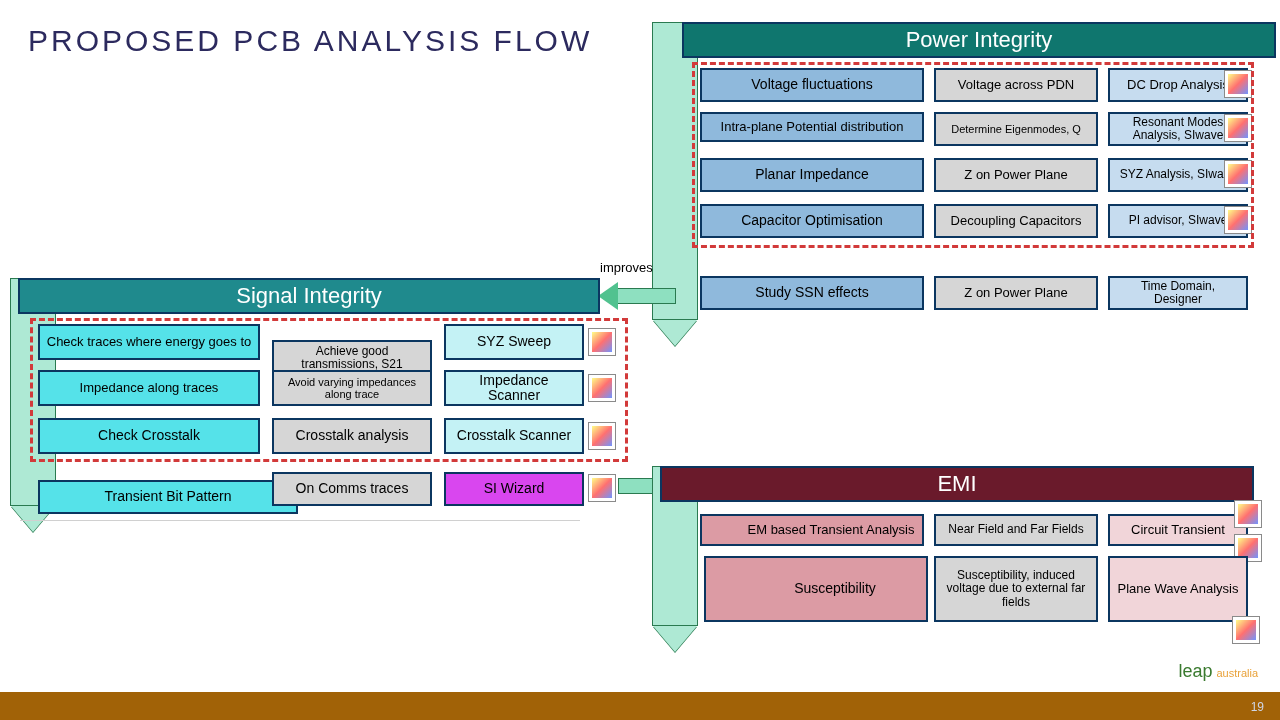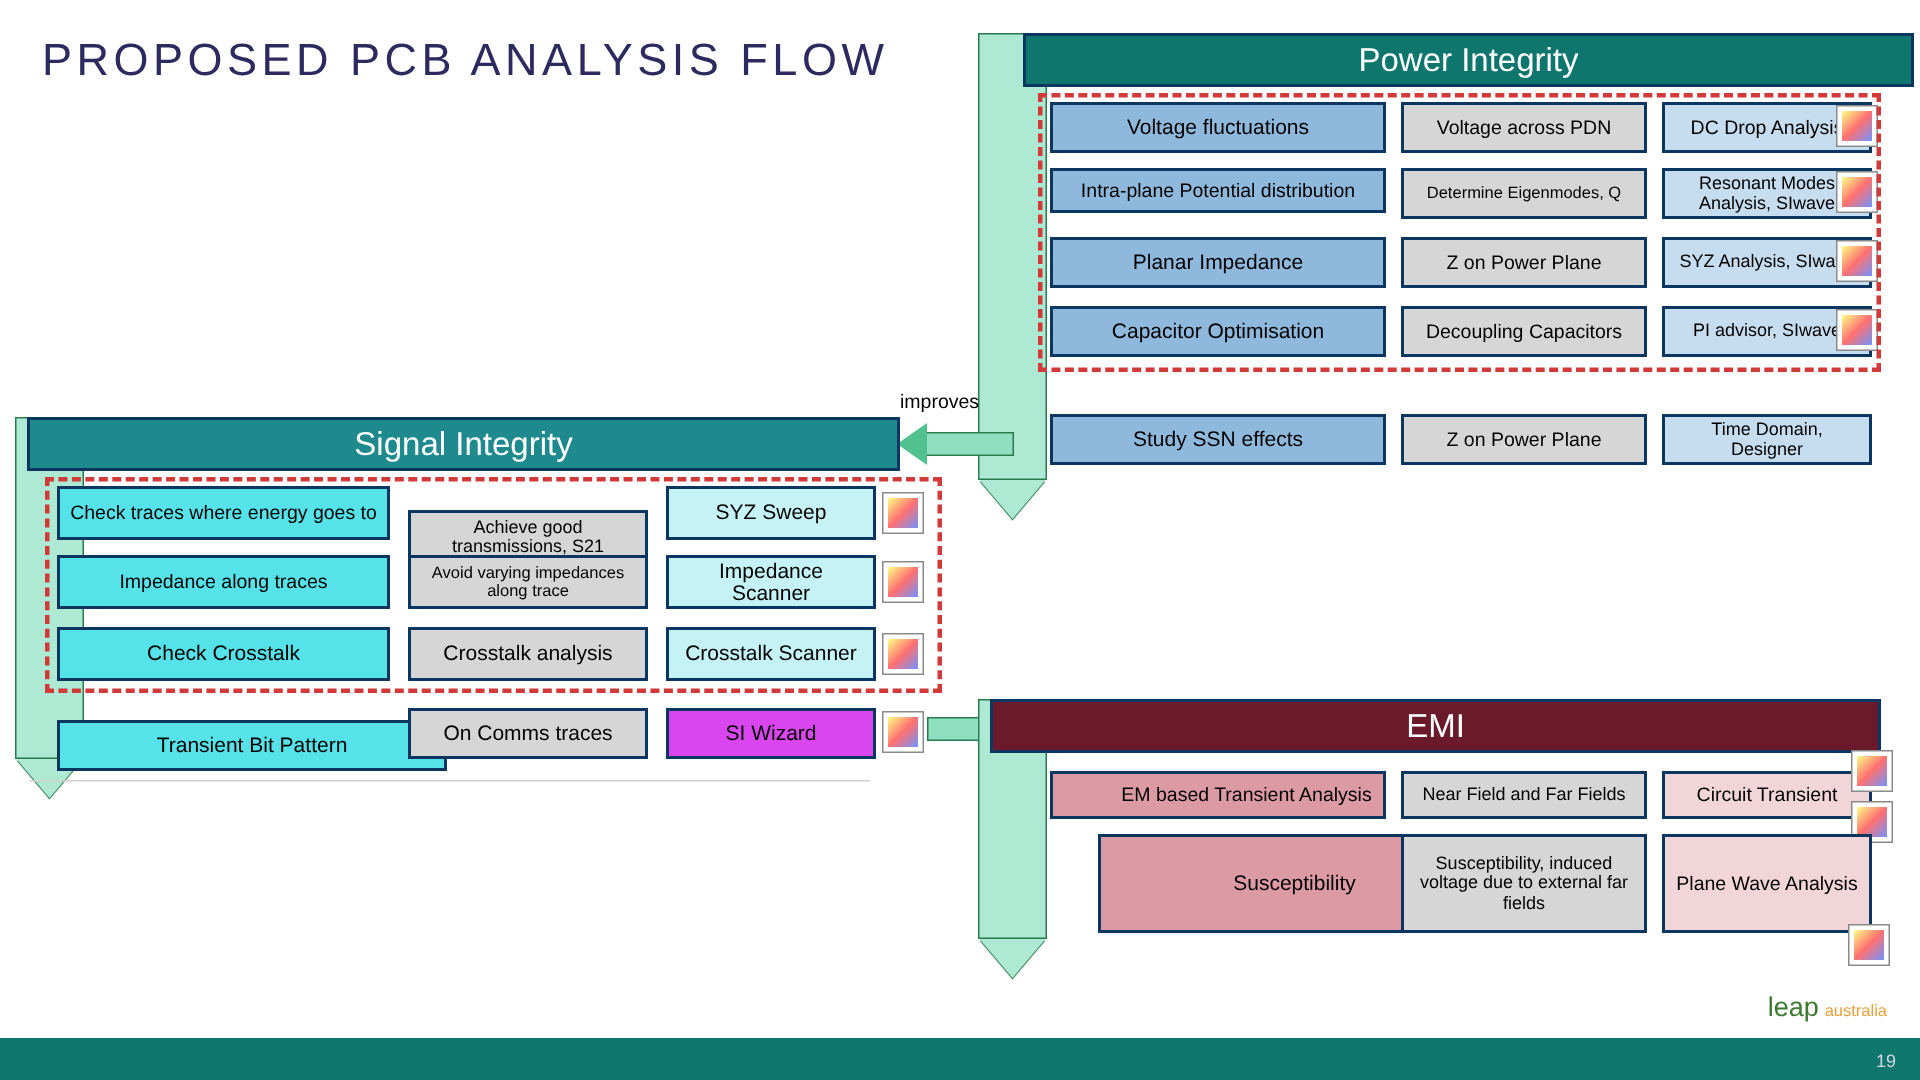--- a/index.html
+++ b/index.html
@@ -13,21 +13,21 @@
   .gray  { background: #d6d6d6; }
   .lblue { background: #c6dcef; }
   .cyan  { background: #55e2e9; }
   .pink  { background: #dc9ba4; padding-left: 44px; }
   .lpink { background: #f1d5d9; }
   .dashbox { position: absolute; border: 3px dashed #d23a3a; pointer-events: none; }
   .arrow { position: absolute; }
   .arrow .shaft { position: absolute; background: #8ee0c0; border: 1px solid #2a7a50; }
   .arrow .head  { position: absolute; width: 0; height: 0; }
   .improves { position: absolute; font-size: 13px; color: #000; }
-  .footer-bar { position: absolute; left: 0; right: 0; bottom: 0; height: 28px; background: #0f766e; }
+  .footer-bar { position: absolute; left: 0; right: 0; bottom: 0; height: 28px; background: #a16207; }
   .pagenum { position: absolute; right: 16px; bottom: 6px; color: #cfd6e6; font-size: 12px; }
   .thumb { position: absolute; width: 28px; height: 28px; border: 1px solid #8a8a8a; background: #fff; }
   .thumb::after { content: ""; position: absolute; inset: 3px; background: linear-gradient(135deg,#ff5,#f33,#36f); opacity: .7; }
   .leap { position: absolute; right: 22px; bottom: 38px; font-size: 14px; color: #3a7a2f; font-weight: bold; }
   .leap span { color: #e9a23a; font-weight: normal; font-size: 11px; }
   .down-arrow { position: absolute; }
   .down-arrow .body { position: absolute; background: #aee9d4; border: 1px solid #2a7a50; }
   .down-arrow .tip  { position: absolute; width: 0; height: 0; border-left: 22px solid transparent; border-right: 22px solid transparent; border-top: 26px solid #aee9d4; filter: drop-shadow(0 1px 0 #2a7a50); }
 </style>
 </head>
@@ -119,21 +119,21 @@
   <div class="hdr" style="left:660px; top:466px; width:594px; height:36px; background:#6a1a2b;">
     <span>EMI</span>
   </div>
 
   <div class="cell pink" style="left:700px; top:514px; width:224px; height:32px; font-size:13px;">EM based Transient Analysis</div>
   <div class="cell gray" style="left:934px; top:514px; width:164px; height:32px; font-size:12px;">Near Field and Far Fields</div>
   <div class="cell lpink" style="left:1108px; top:514px; width:140px; height:32px; font-size:13px;">Circuit Transient</div>
   <div class="thumb" style="left:1234px; top:500px;"></div>
   <div class="thumb" style="left:1234px; top:534px;"></div>
 
-  <div class="cell pink" style="left:732px; top:556px; width:224px; height:66px;">Susceptibility</div>
+  <div class="cell pink" style="left:704px; top:556px; width:224px; height:66px;">Susceptibility</div>
   <div class="cell gray" style="left:934px; top:556px; width:164px; height:66px; font-size:12px;">Susceptibility, induced voltage due to external far fields</div>
   <div class="cell lpink" style="left:1108px; top:556px; width:140px; height:66px; font-size:13px;">Plane Wave Analysis</div>
   <div class="thumb" style="left:1232px; top:616px;"></div>
 
   <div class="leap">
     <span style="color:#3a7a2f; font-size:18px;">leap</span>
     <span>australia</span>
   </div>
 
   <div style="position:absolute; left:20px; top:520px; width:560px; height:0; border-top:1px solid #d0d0d0;"></div>

